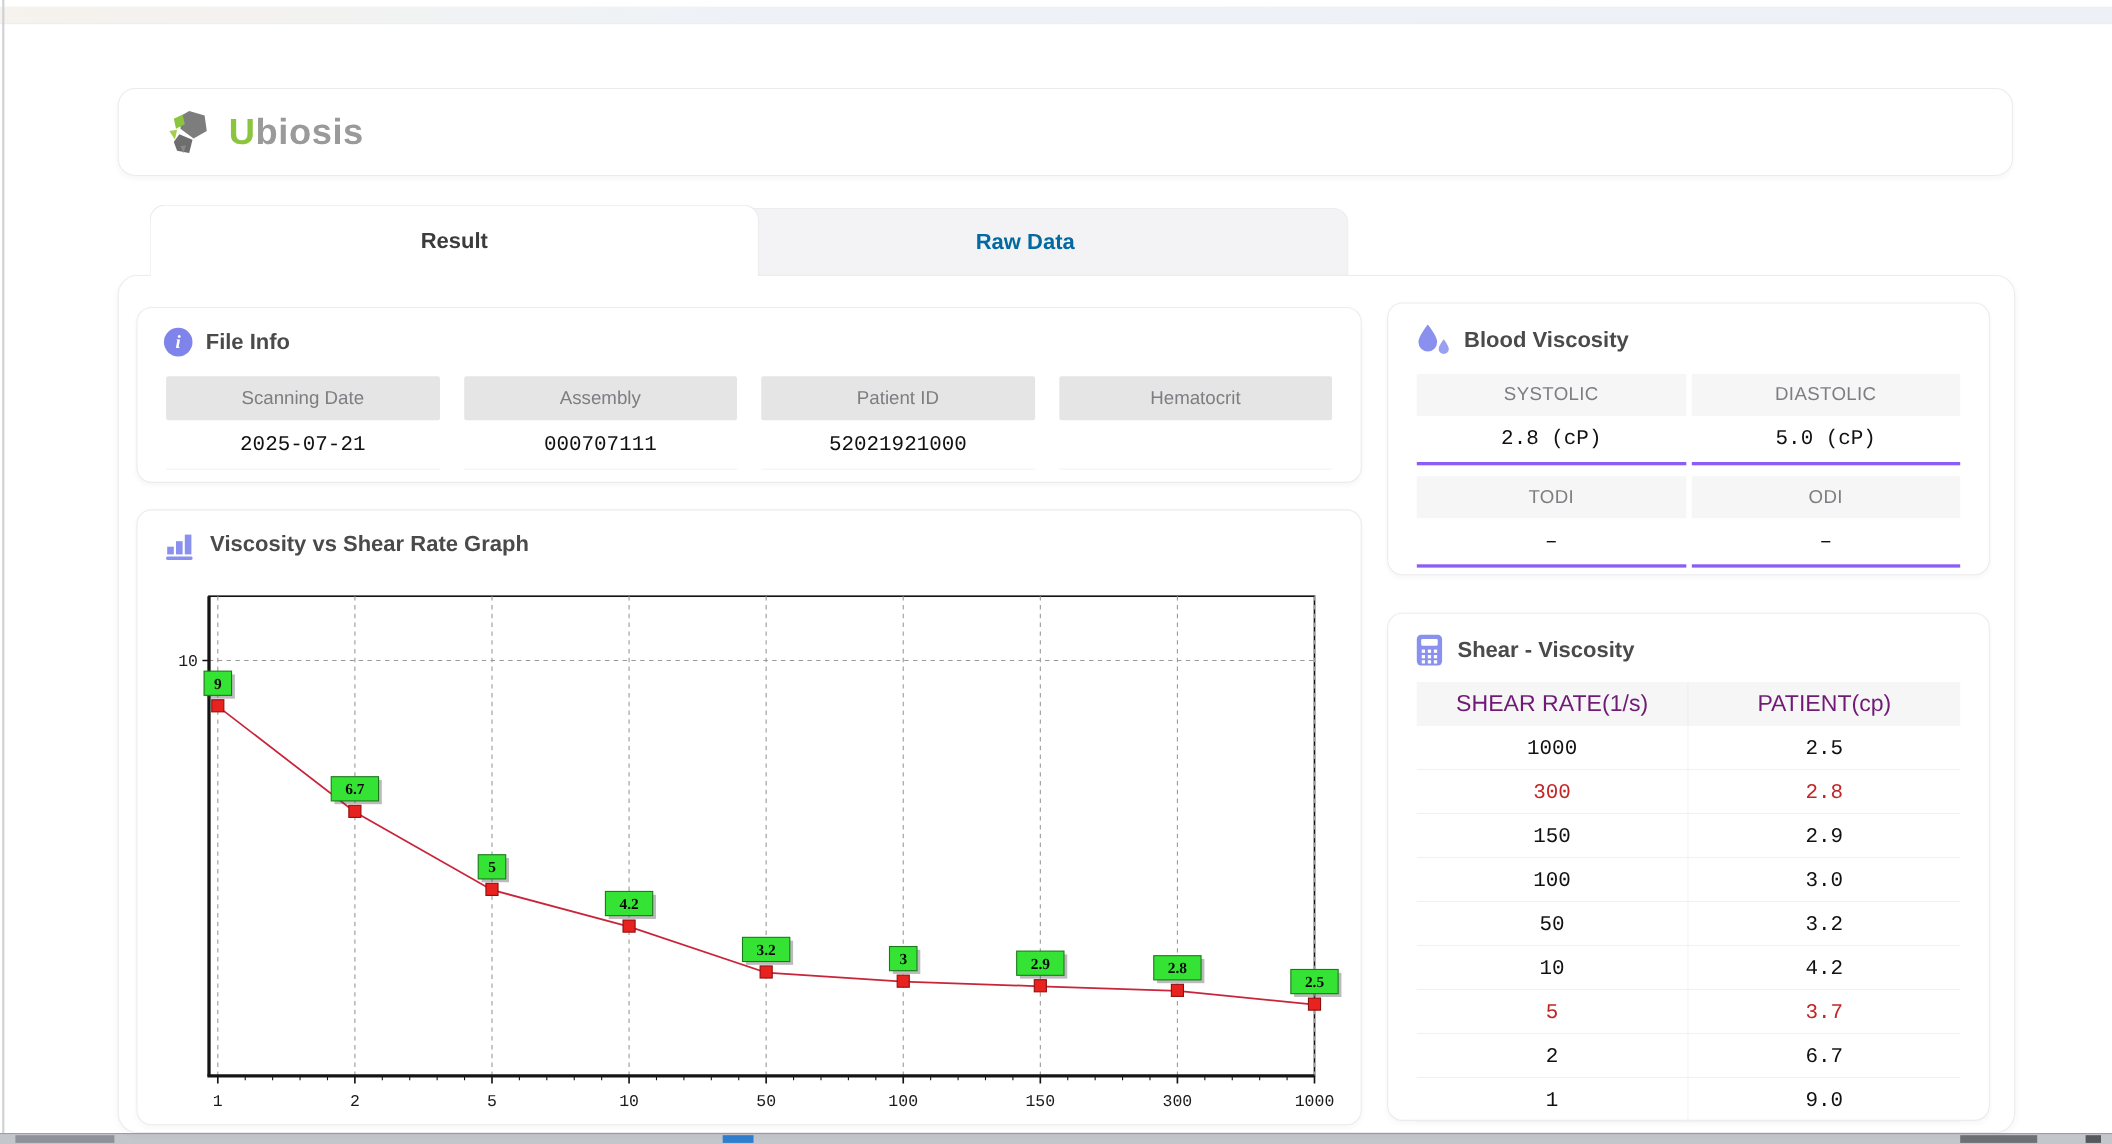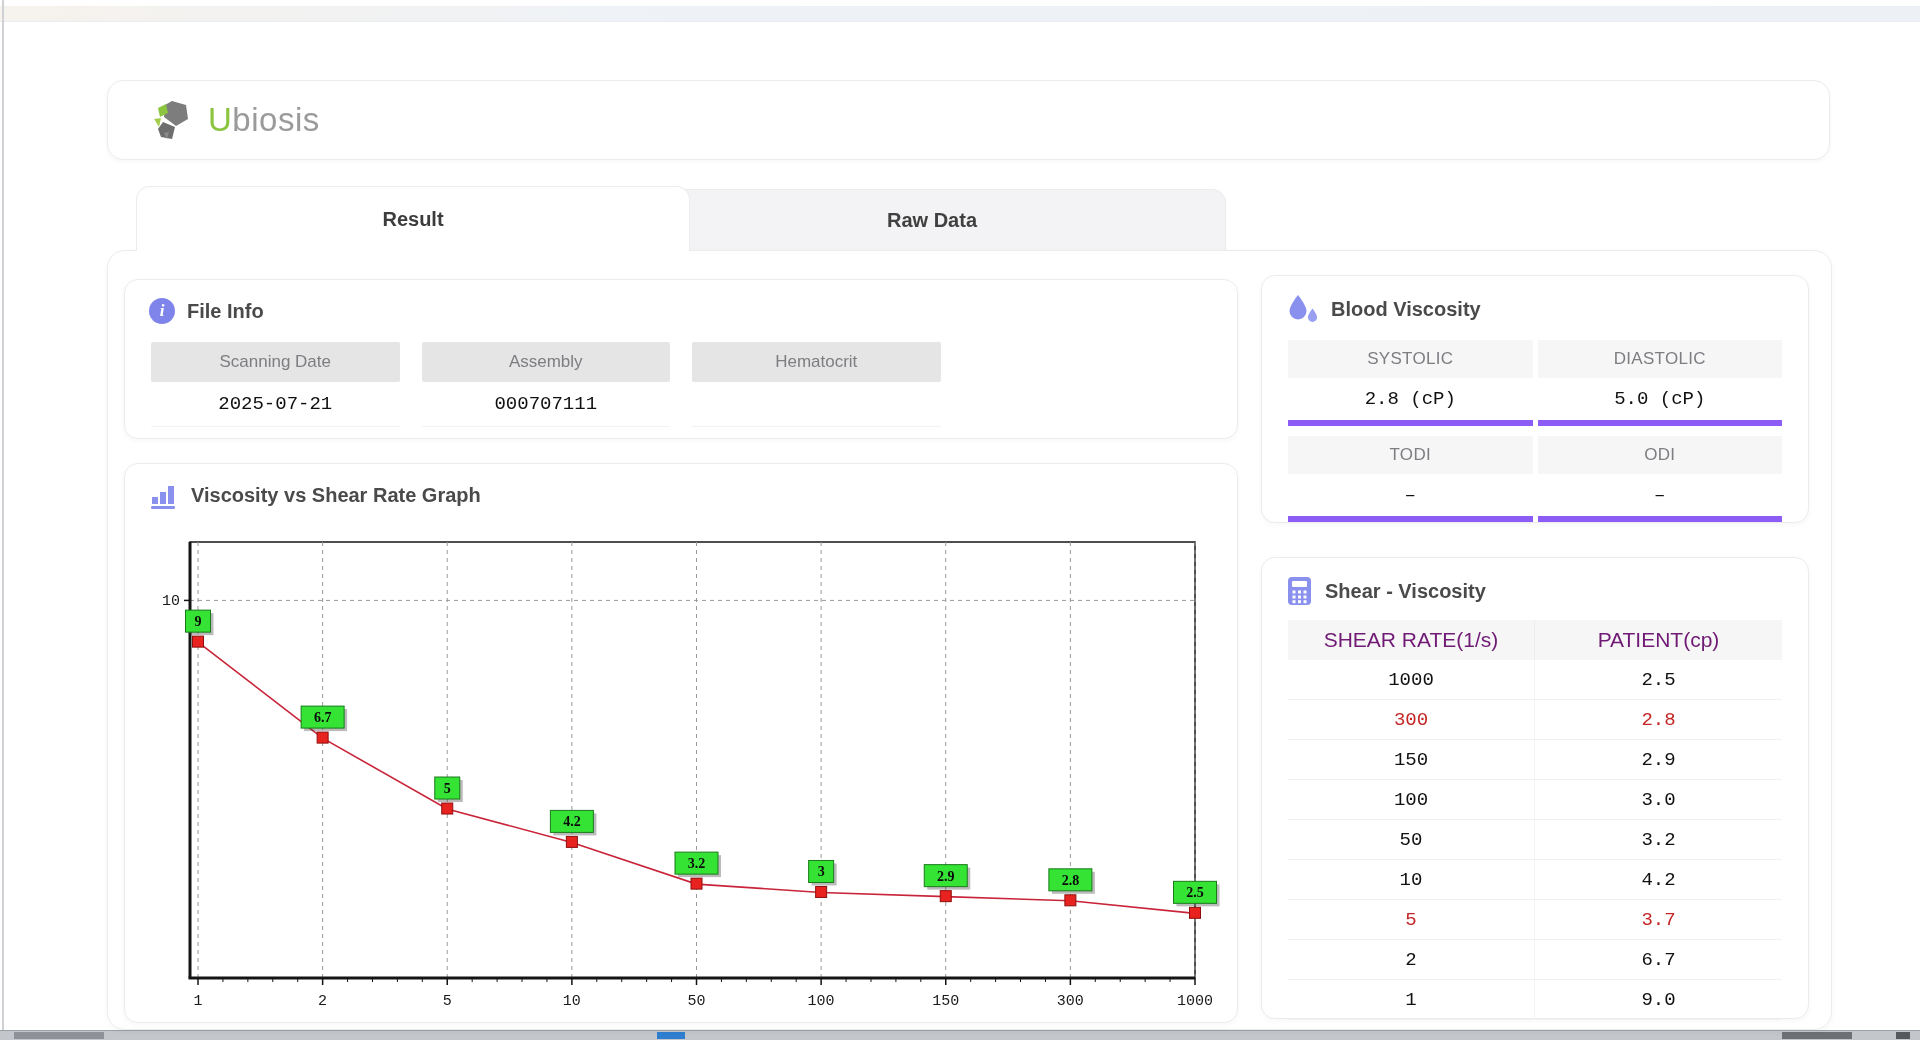--- a/index.html
+++ b/index.html
@@ -16,31 +16,31 @@
 
   .app{position:absolute;left:107px;top:80px;width:1725px;height:950px;}
 
   .card{background:#fff;border:1px solid #ececee;border-radius:14px;
         box-shadow:0 2px 5px rgba(40,40,60,.04);position:absolute;}
 
   
   .header-card{left:0;top:0;width:1723px;height:80px;border-radius:16px;
       display:flex;align-items:center;padding-left:44px;box-sizing:border-box;}
   .logo{display:flex;align-items:center;gap:10px;}
-  .logo-text{font-size:33px;font-weight:400;letter-spacing:.5px;}
+  .logo-text{font-size:33px;font-weight:700;letter-spacing:.5px;}
   .logo-u{color:#8bc53f;}
   .logo-rest{color:#9a9a9a;}
   .app-title{margin-left:46px;font-size:26px;font-weight:bold;color:#3d3df2;}
 
   
   .tab{position:absolute;display:flex;align-items:center;justify-content:center;
        font-size:20px;font-weight:bold;border:1px solid #ececee;border-bottom:none;
        border-radius:14px 14px 0 0;cursor:pointer;box-sizing:border-box;}
   .tab-result{left:29px;top:106px;width:554px;height:65px;background:#fff;color:#3c3c3c;z-index:3;}
-  .tab-raw{left:531px;top:109px;width:588px;height:62px;background:#f3f3f5;color:#404040;z-index:1;text-align:right;}
+  .tab-raw{left:531px;top:109px;width:588px;height:62px;background:#f3f3f5;color:#0369a1;z-index:1;text-align:right;}
 
   
   .panel{position:absolute;left:0;top:170px;width:1725px;height:780px;
       background:#fff;border:1px solid #ececee;border-radius:18px;
       box-shadow:0 2px 6px rgba(40,40,60,.04);z-index:2;box-sizing:border-box;}
 
   .sec-title{position:absolute;left:24px;top:18px;display:flex;align-items:center;gap:12px;
       font-size:20px;font-weight:bold;color:#4a4a4a;}
 
   
@@ -61,21 +61,21 @@
 
   
   .bv-card{left:1153px;top:24px;width:546px;height:246px;}
   .bv-grid{position:absolute;left:26px;top:64px;right:26px;}
   .bv-row{display:grid;grid-template-columns:1fr 1fr;column-gap:5px;}
   .bv-row.second{margin-top:10px;}
   .bv-h{height:38px;background:#f6f6f7;color:#7d7d82;font-size:17px;letter-spacing:.3px;
       display:flex;align-items:center;justify-content:center;}
   .bv-v{height:42px;display:flex;align-items:center;justify-content:center;
       font-family:"Liberation Mono",monospace;font-size:19px;color:#111;
-      border-bottom:6px solid #8b5cf6;}
+      border-bottom:3px solid #8b5cf6;}
 
   
   .sv-card{left:1153px;top:306px;width:546px;height:460px;}
   .sv-table{position:absolute;left:26px;top:62px;right:26px;}
   .t-head{display:grid;grid-template-columns:1fr 1fr;height:40px;background:#f6f6f7;}
   .t-head span{display:flex;align-items:center;justify-content:center;
       color:#701a75;font-size:21px;}
   .t-head span:first-child{border-right:1px solid #ededee;}
   .t-row{display:grid;grid-template-columns:1fr 1fr;height:39px;border-bottom:1px solid #f1f1f2;}
   .t-row .c{display:flex;align-items:center;justify-content:center;
@@ -121,20 +121,24 @@
         <span>File Info</span>
       </div>
       <div class="file-grid">
         <div class="fcol">
           <div class="cell-h">Scanning Date</div>
           <div class="cell-v">2025-07-21</div>
         </div>
         <div class="fcol">
           <div class="cell-h">Assembly</div>
           <div class="cell-v">000707111</div>
+        </div>
+        <div class="fcol">
+          <div class="cell-h">Patient ID</div>
+          <div class="cell-v">52021921000</div>
         </div>
         <div class="fcol">
           <div class="cell-h">Hematocrit</div>
           <div class="cell-v"></div>
         </div>
       </div>
     </section>
 
     <section class="card graph-card">
       <svg id="chart-svg" viewBox="0 0 1112 558">

